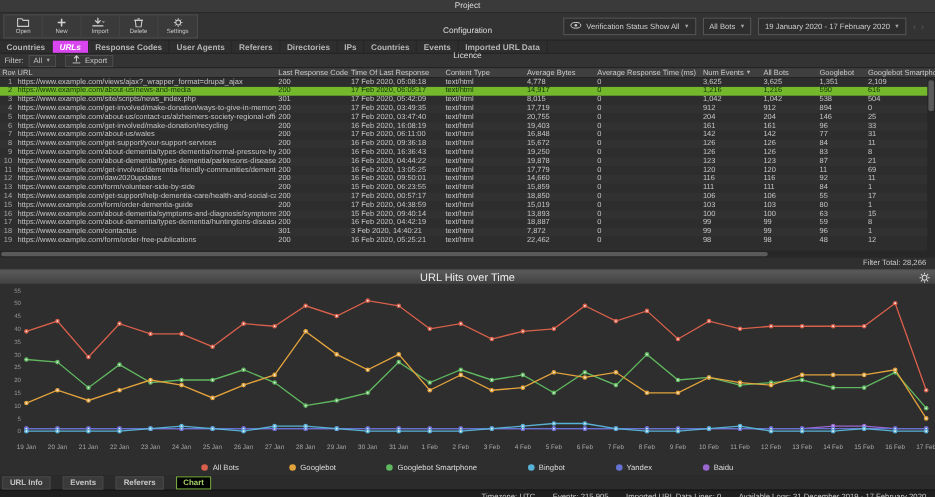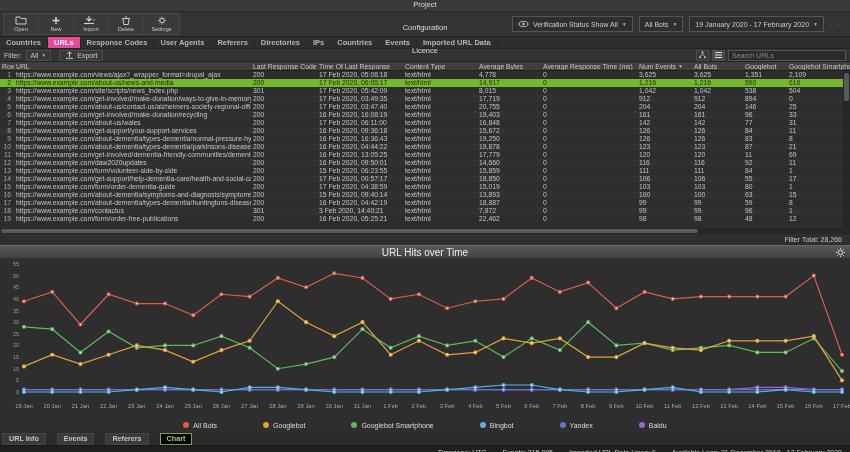--- a/index.html
+++ b/index.html
@@ -21,21 +21,21 @@
   .right-controls { margin-left:auto; display:flex; align-items:center; gap:6px; padding-right:6px; }
   .drop-btn { display:flex; align-items:center; gap:4px; background:#2e2e2e; border:1px solid #555;
     font-size:7px; color:#ccc; padding:2px 5px; height:16px; }
   .caret { font-size:5px; color:#aaa; }
   .nav-arrows { color:#5a5a5a; font-size:9px; letter-spacing:4px; }
 
   
   .tabstrip { height:12px; background:#2e2e2e; display:flex; font-size:7.5px; font-weight:bold;
     border-bottom:1px solid #242424; }
   .tab { padding:0 6px; line-height:12px; color:#b5b5b5; border-right:1px solid #262626; white-space:nowrap; }
-  .tab.active { background:#ec4899; color:#fff; }
+  .tab.active { background:#d946ef; color:#fff;font-style:italic; }
 
   
   .filterbar { height:13px; background:#333; display:flex; align-items:center; gap:4px;
     padding:0 4px; font-size:7px; border-bottom:1px solid #222; }
   .filter-drop { display:flex; align-items:center; gap:3px; border:1px solid #4c4c4c; background:#383838;
     padding:0 4px; height:11px; }
   .export-btn { display:flex; align-items:center; gap:3px; border:1px solid #4c4c4c; background:#383838;
     padding:0 5px; height:11px; margin-left:4px; color:#ccc; }
   .fb-right { margin-left:auto; display:flex; align-items:center; gap:3px; }
   .view-icon { width:13px; height:11px; display:flex; align-items:center; justify-content:center;
@@ -184,36 +184,20 @@
     <span class="caret">▼</span>
   </div>
   <div class="export-btn">
     <span>
       <svg width="9" height="8" viewBox="0 0 9 8">
           <path d="M4.5 6V1M2.3 3 4.5 0.8 6.7 3" fill="none" stroke="#ccc" stroke-width="1"></path>
           <path d="M1 7.3h7" stroke="#ccc" stroke-width="1"></path>
         </svg>
     </span>
     <span>Export</span>
-  </div>
-  <div class="fb-right">
-    <span class="view-icon">
-      <svg width="9" height="8" viewBox="0 0 9 8">
-          <path d="M4.5 1.5v2M2 5.5 4.5 3.5 7 5.5" fill="none" stroke="#bbb" stroke-width="0.8"></path>
-          <rect x="3.5" y="0.5" width="2" height="1.6" fill="#bbb"></rect>
-          <rect x="1" y="5.5" width="2" height="1.6" fill="#bbb"></rect>
-          <rect x="6" y="5.5" width="2" height="1.6" fill="#bbb"></rect>
-        </svg>
-    </span>
-    <span class="view-icon active">
-      <svg width="9" height="8" viewBox="0 0 9 8">
-          <path d="M1 1.5h7M1 4h7M1 6.5h7" stroke="#ddd" stroke-width="1.1"></path>
-        </svg>
-    </span>
-    <input class="search-input" placeholder="Search URLs" style="">
   </div>
 </div>
 
 <div class="table-wrap">
   <div class="thead grid-cols" id="thead">
       <div class="hcell c0">Row</div>
       <div class="hcell">URL</div>
       <div class="hcell">Last Response Code</div>
       <div class="hcell">Time Of Last Response</div>
       <div class="hcell">Content Type</div>

